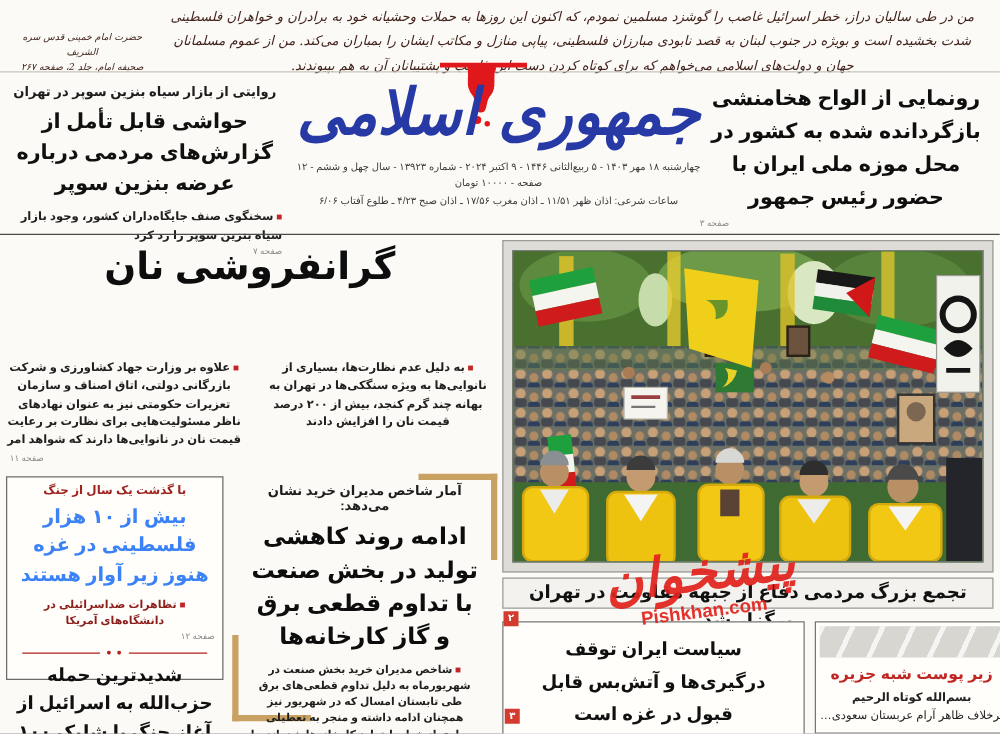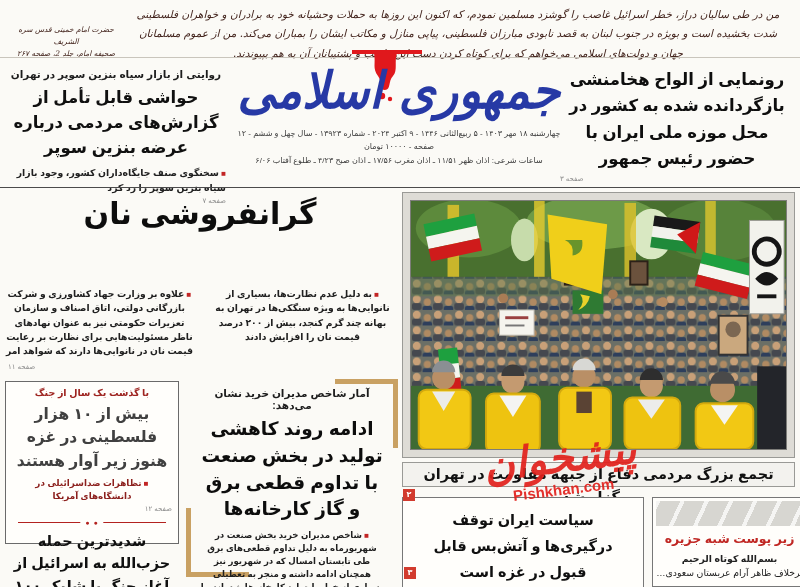--- a/index.html
+++ b/index.html
@@ -49,21 +49,21 @@
     column-count:2;column-gap:12px;column-fill:auto;
   }
   .lead-bullets .bullet{text-align:center;margin-bottom:9px;font-size:9.2px;}
   .lead-pref{left:8px;top:363px;}
   
   .war-box{
     left:5px;top:381px;width:174px;height:163px;border:1px solid #6a6a6a;
     background:#fffefb;text-align:center;padding:5px 6px;box-sizing:border-box;
   }
   .war-kicker{font-size:9.5px;font-weight:bold;color:#9e2420;}
-  .war-box h3{margin:4px 0 0;font-size:15.5px;font-weight:800;line-height:1.5;color:#404040;}
+  .war-box h3{margin:4px 0 0;font-size:15.5px;font-weight:800;line-height:1.5;color:#3b82f6;}
   .war-bullet{margin-top:5px;text-align:center;font-size:8.8px;color:#8c201d;}
   .war-bullet::before{color:#c22525;}
   .war-pref{display:block;text-align:right;margin-top:1px;}
   .divider{position:relative;height:11px;margin:4px 2px 2px;}
   .divider::before{content:"";position:absolute;left:4px;right:4px;top:5px;border-top:1.2px solid #b3221f;}
   .divider::after{
     content:"● ●";position:absolute;left:50%;top:0;transform:translateX(-50%);
     background:#fffefb;color:#b3221f;font-size:7px;padding:0 5px;letter-spacing:1px;line-height:11px;
   }
   .war-box h4{margin:2px 0 0;font-size:14.5px;font-weight:800;line-height:1.55;color:#101010;}

